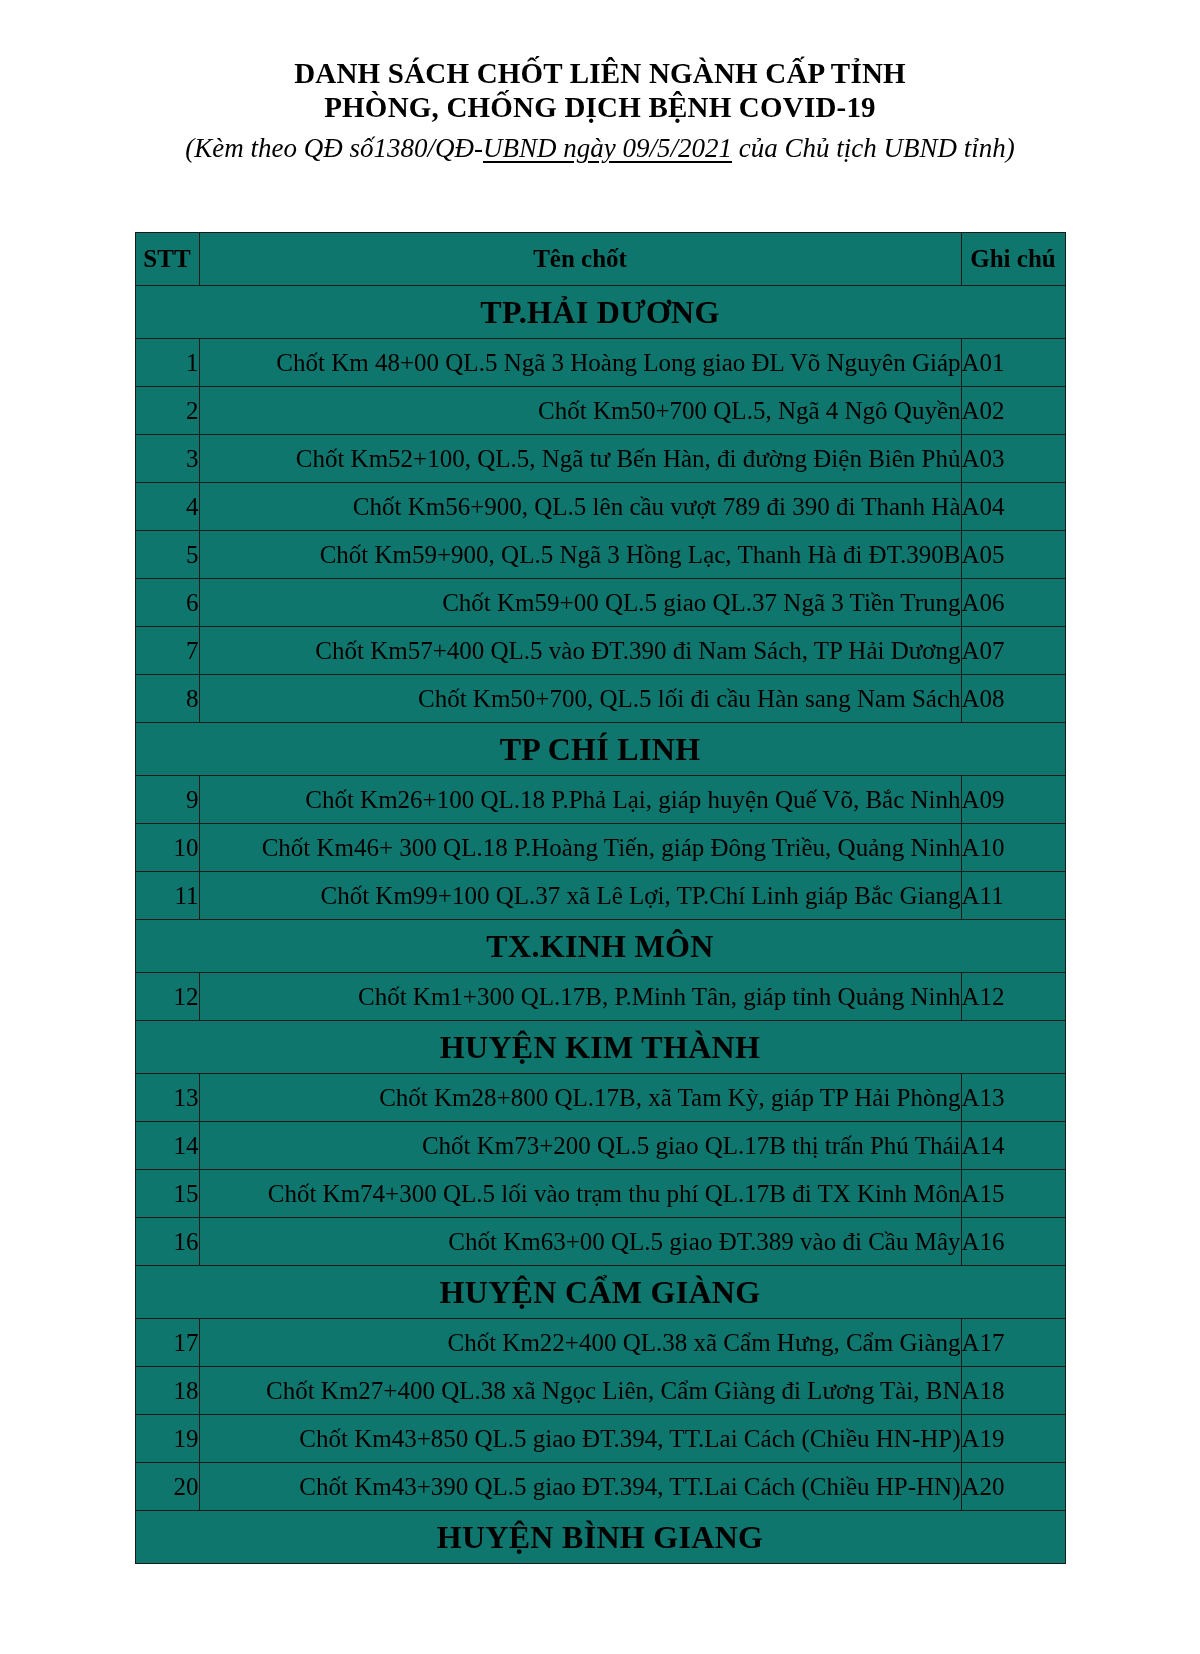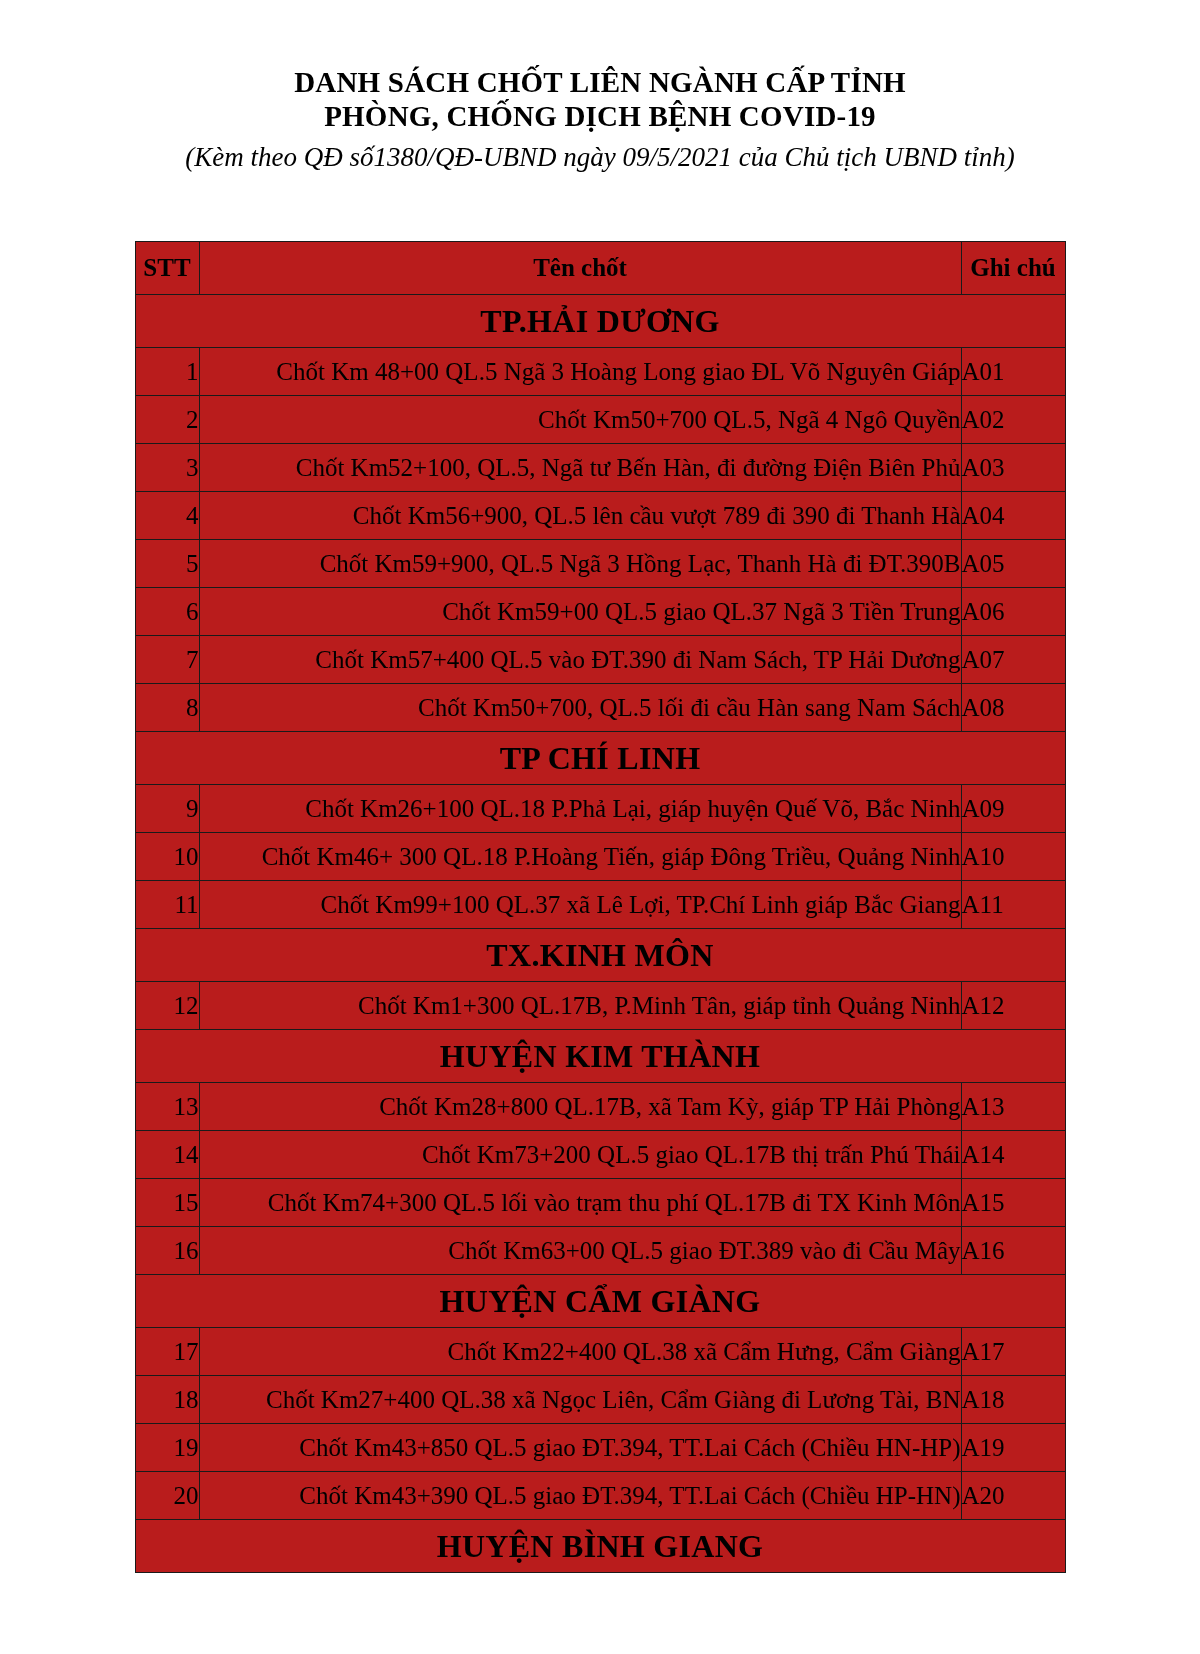--- a/index.html
+++ b/index.html
@@ -13,21 +13,21 @@
     height: 1654px;
     font-family: "Liberation Serif", "DejaVu Serif", serif;
     color: #000000;
     overflow: hidden;
   }
   .page {
     width: 1200px;
     height: 1654px;
     position: relative;
     box-sizing: border-box;
-    padding: 13px;
+    padding: 4px;
   }
 
   
   .doc-header {
     padding-top: 52px;
     text-align: center;
   }
   .title-line {
     font-weight: bold;
     font-size: 29px;
@@ -35,34 +35,35 @@
     letter-spacing: 0.2px;
   }
   .subtitle-line {
     font-style: italic;
     font-size: 27px;
     line-height: 36px;
     margin-top: 6px;
     white-space: nowrap;
   }
   .subtitle-line .underlined {
+    text-decoration: underline;
     text-underline-offset: 4px;
   }
 
   
   .table-wrap {
     margin-top: 66px;
     display: flex;
     justify-content: center;
   }
   table.chot-table {
     border-collapse: collapse;
     width: 930px;
     table-layout: fixed;
-    background: #b91c1c;
+    background: #0f766e;
   }
   table.chot-table th,
   table.chot-table td {
     border: 1.5px solid #1a1a1a;
     padding: 0;
     vertical-align: middle;
   }
   col.col-stt   { width: 64px; }
   col.col-name  { width: 762px; }
   col.col-note  { width: 104px; }

